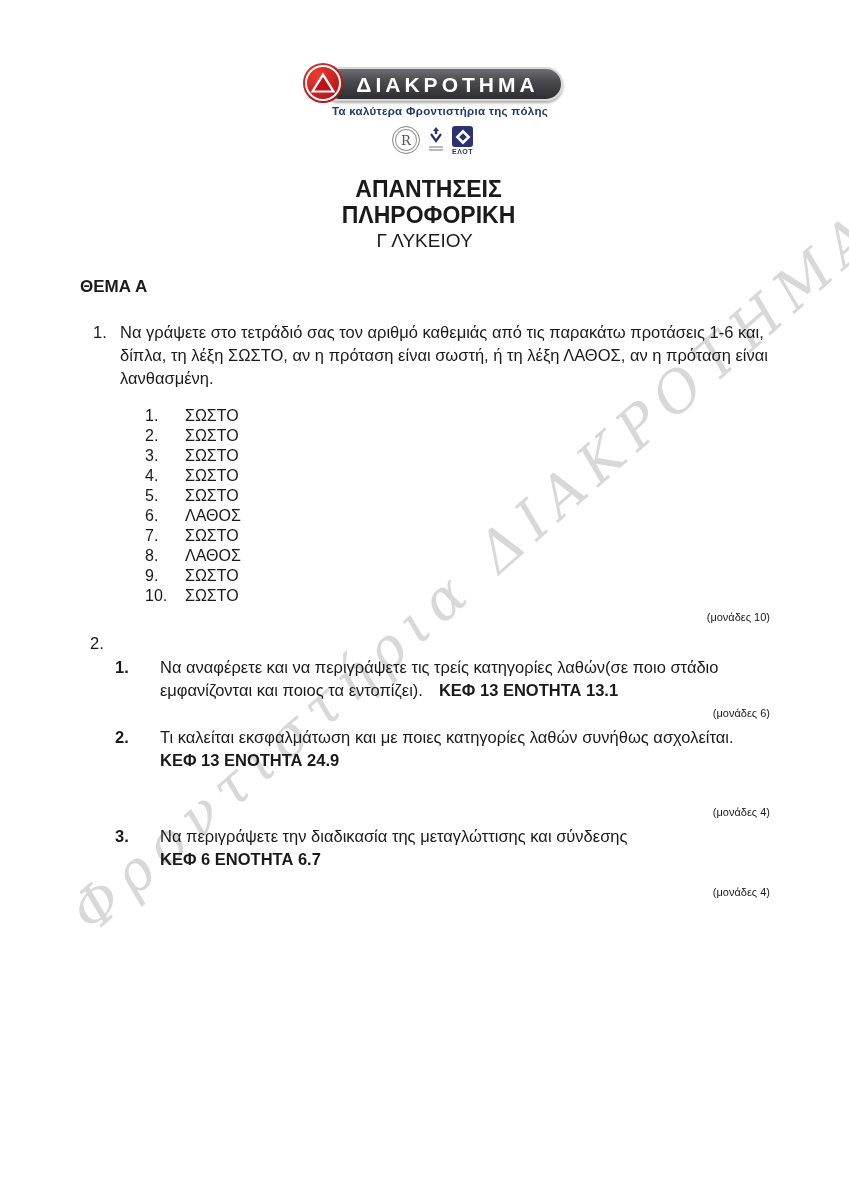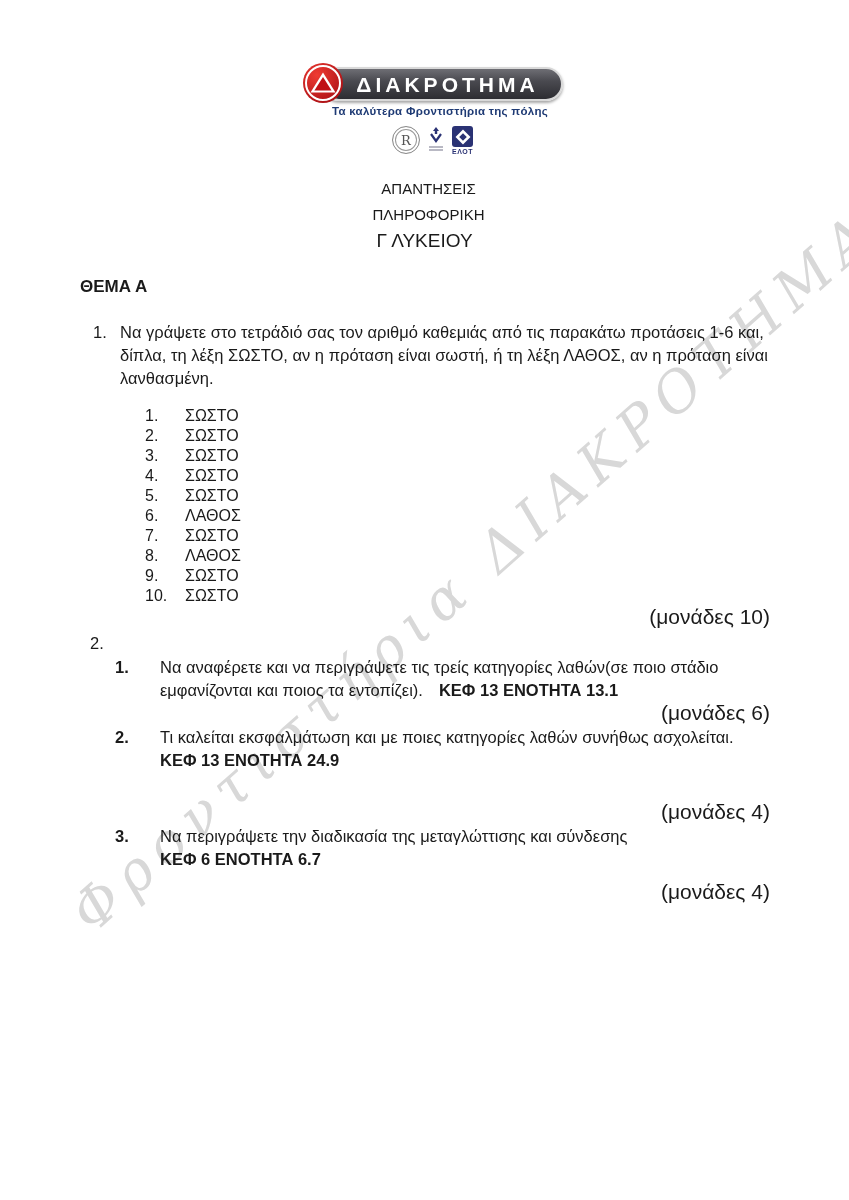--- a/index.html
+++ b/index.html
@@ -62,31 +62,31 @@
   .cert-mid .bars{width:14px;}
   .cert-mid .bar{height:2px;background:#b9b9c4;margin-top:1.5px;}
   .cert-elot{display:flex;flex-direction:column;align-items:center;margin-top:2px;}
   .elot-box{
     width:21px;height:21px;border-radius:3px;background:#2a3274;
     display:flex;align-items:center;justify-content:center;
   }
   .elot-label{font-size:7px;font-weight:bold;color:#2a3274;margin-top:1px;letter-spacing:.5px;}
   
   .titles{margin-top:12px;text-align:center;}
-  .title-main{font-size:15px;font-weight:normal;line-height:26px;margin-left:8px;}
+  .title-main{font-size:23px;font-weight:bold;line-height:26px;margin-left:8px;}
   .title-sub{font-size:19px;font-weight:normal;line-height:24px;margin-top:1px;}
   
   .theme-heading{margin:24px 0 0 80px;font-size:17px;font-weight:bold;}
   .q1{display:flex;margin:24px 79px 0 80px;font-size:16.5px;line-height:23px;}
   .q1 .qnum{width:40px;flex:none;padding-left:13px;box-sizing:border-box;}
   .q1 .qtext{flex:1;}
   .answers{margin:16px 0 0 145px;font-size:16px;line-height:20px;}
   .ans-row{display:flex;}
   .ans-num{width:40px;flex:none;}
-  .points{margin-right:79px;text-align:right;font-size:21px;line-height:22px;}
+  .points{margin-right:79px;text-align:right;font-size:11px;line-height:22px;}
   .q2-number{margin:4px 0 0 90px;font-size:16.5px;line-height:22px;}
   .sub-item{display:flex;margin:2px 79px 0 115px;font-size:16.5px;line-height:23px;}
   .sub-num{width:25px;flex:none;font-weight:bold;}
   .sub-body{flex:1;margin-left:20px;}
   .ref{font-weight:bold;}
   .inline-ref{margin-left:16px;}
   .ref-line{font-weight:bold;}
   .pts-gap-lg{margin-top:29px;}
   .pts-gap-sm{margin-top:10px;}
 </style>

